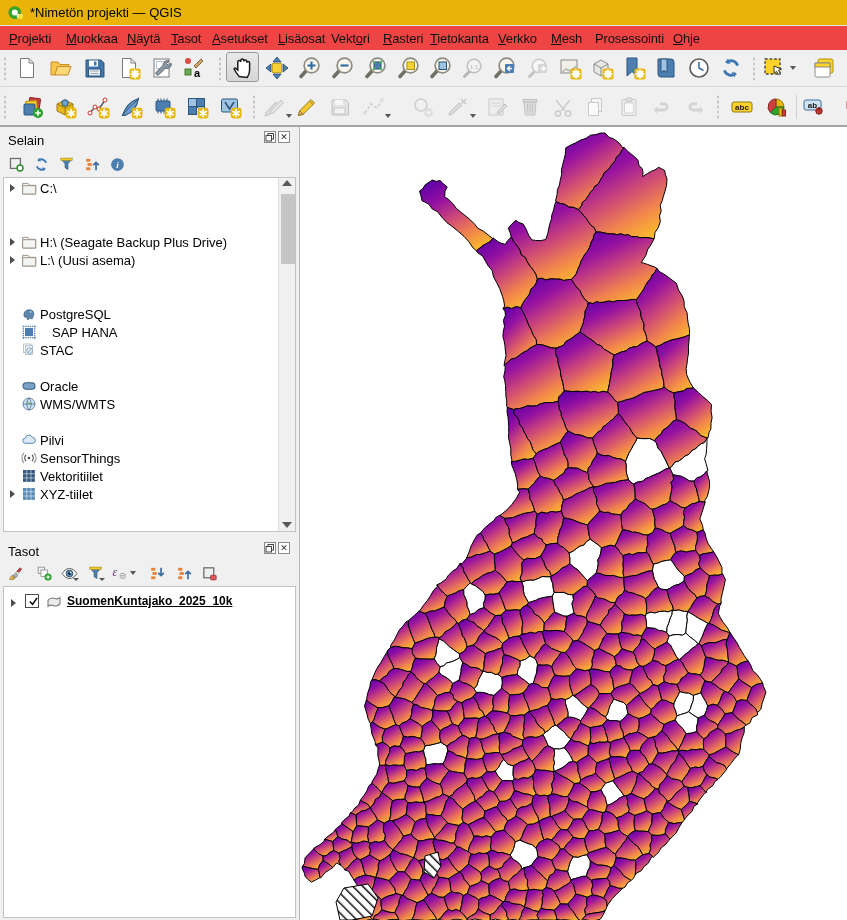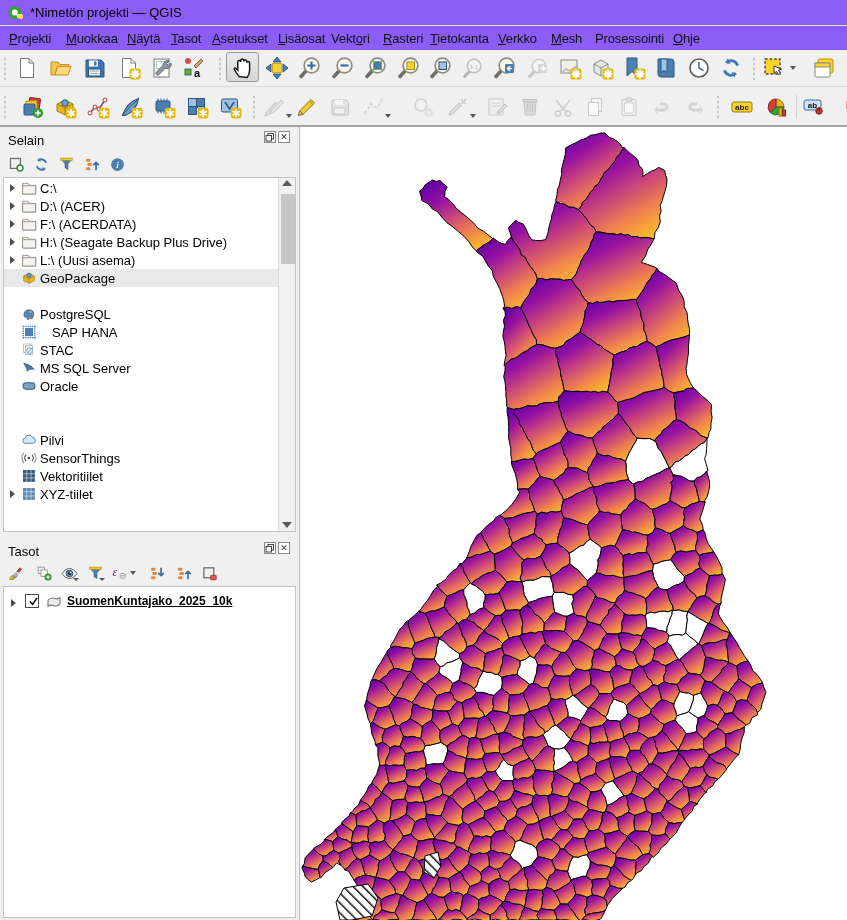--- a/index.html
+++ b/index.html
@@ -1,18 +1,18 @@
 <!DOCTYPE html>
 <html><head><meta charset="utf-8"><style>
 *{margin:0;padding:0;box-sizing:border-box}
 html,body{width:847px;height:920px;overflow:hidden;font-family:"Liberation Sans",sans-serif;background:#f0f0f0}
 .abs{position:absolute}
-#titlebar{position:absolute;left:0;top:0;width:847px;height:25px;background:#8b5cf6}
+#titlebar{position:absolute;left:0;top:0;width:847px;height:25px;background:#eab308}
 #titlebar .t{position:absolute;left:30px;top:5px;font-size:13px;color:#000}
-#menubar{position:absolute;left:0;top:25px;width:847px;height:25px;background:#8b5cf6;border-top:1px solid #e3e3e3}
+#menubar{position:absolute;left:0;top:25px;width:847px;height:25px;background:#ef4444;border-top:1px solid #e3e3e3}
 #menubar span{position:absolute;top:5px;font-size:13px;color:#111;letter-spacing:-0.15px}
 #menubar u{text-decoration:underline}
 #tb1{position:absolute;left:0;top:50px;width:847px;height:37px;background:#f0f0f0;border-bottom:1px solid #d9d9d9}
 #tb2{position:absolute;left:0;top:88px;width:847px;height:39px;background:#f0f0f0;border-bottom:2px solid #a5a5a5}
 .ic{position:absolute;width:24px;height:24px}
 .ic16{position:absolute;width:17px;height:17px}
 .grip{position:absolute;width:4px;height:26px;background-image:radial-gradient(circle,#b5b5b5 1px,transparent 1.2px);background-size:4px 5px;background-position:center}
 .vsep{position:absolute;width:1px;height:24px;background:#cfcfcf}
 .dd{position:absolute;width:0;height:0;border-left:3.5px solid transparent;border-right:3.5px solid transparent;border-top:4px solid #555}
 #dock{position:absolute;left:0;top:127px;width:300px;height:793px;background:#f0f0f0}
@@ -464,61 +464,35 @@
     </svg>
  <div class="treebox" style="left:3px;top:50px;width:293px;height:355px">
    <div class="row" style="top:1px">
         <div class="arr" style="top:5px"></div>
         <svg style="position:absolute;left:17px;top:1px" width="16" height="16" viewBox="0 0 24 24">
           <path d="M2.5 5h8l2 3h9.5v13H2.5z" fill="#fbfbfa" stroke="#9c9488" stroke-width="1.5"></path>
           <path d="M2.5 8.5h19.5v12.5H2.5z" fill="#f4f4f2" stroke="#9c9488" stroke-width="1.5"></path>
         </svg>
         <span class="lbl" style="left:36px">C:\</span>
       </div>
-      <div class="row" style="top:19px">
+      <div class="row" style="top:55px">
         <div class="arr" style="top:5px"></div>
         <svg style="position:absolute;left:17px;top:1px" width="16" height="16" viewBox="0 0 24 24">
           <path d="M2.5 5h8l2 3h9.5v13H2.5z" fill="#fbfbfa" stroke="#9c9488" stroke-width="1.5"></path>
           <path d="M2.5 8.5h19.5v12.5H2.5z" fill="#f4f4f2" stroke="#9c9488" stroke-width="1.5"></path>
         </svg>
-        <span class="lbl" style="left:36px">D:\ (ACER)</span>
-      </div>
-      <div class="row" style="top:37px">
+        <span class="lbl" style="left:36px">H:\ (Seagate Backup Plus Drive)</span>
+      </div>
+      <div class="row" style="top:73px">
         <div class="arr" style="top:5px"></div>
         <svg style="position:absolute;left:17px;top:1px" width="16" height="16" viewBox="0 0 24 24">
           <path d="M2.5 5h8l2 3h9.5v13H2.5z" fill="#fbfbfa" stroke="#9c9488" stroke-width="1.5"></path>
           <path d="M2.5 8.5h19.5v12.5H2.5z" fill="#f4f4f2" stroke="#9c9488" stroke-width="1.5"></path>
         </svg>
-        <span class="lbl" style="left:36px">F:\ (ACERDATA)</span>
-      </div>
-      <div class="row" style="top:55px">
-        <div class="arr" style="top:5px"></div>
-        <svg style="position:absolute;left:17px;top:1px" width="16" height="16" viewBox="0 0 24 24">
-          <path d="M2.5 5h8l2 3h9.5v13H2.5z" fill="#fbfbfa" stroke="#9c9488" stroke-width="1.5"></path>
-          <path d="M2.5 8.5h19.5v12.5H2.5z" fill="#f4f4f2" stroke="#9c9488" stroke-width="1.5"></path>
-        </svg>
-        <span class="lbl" style="left:36px">H:\ (Seagate Backup Plus Drive)</span>
-      </div>
-      <div class="row" style="top:73px">
-        <div class="arr" style="top:5px"></div>
-        <svg style="position:absolute;left:17px;top:1px" width="16" height="16" viewBox="0 0 24 24">
-          <path d="M2.5 5h8l2 3h9.5v13H2.5z" fill="#fbfbfa" stroke="#9c9488" stroke-width="1.5"></path>
-          <path d="M2.5 8.5h19.5v12.5H2.5z" fill="#f4f4f2" stroke="#9c9488" stroke-width="1.5"></path>
-        </svg>
         <span class="lbl" style="left:36px">L:\ (Uusi asema)</span>
-      </div>
-      <div class="row" style="top:91px">
-        <div style="position:absolute;left:0;top:0;width:274px;height:18px;background:#e9e9e9"></div>
-        <svg style="position:absolute;left:17px;top:1px" width="16" height="16" viewBox="0 0 24 24">
-          <path d="M4 9l8-4 8 4v7l-8 4-8-4z" fill="#e5b91e" stroke="#9a7b12"></path>
-          <path d="M4 9l8 4 8-4" fill="none" stroke="#9a7b12"></path>
-          <path d="M12 13v7" stroke="#9a7b12"></path>
-          <circle cx="12" cy="8" r="3.2" fill="#68a3d8" stroke="#2d567e"></circle>
-        </svg>
-        <span class="lbl" style="left:36px">GeoPackage</span>
       </div>
       <div class="row" style="top:127px">
         <svg style="position:absolute;left:17px;top:1px" width="16" height="16" viewBox="0 0 24 24">
           <path d="M5 16c-1.5-4 0-9 5-10 4-1 8 0 9 4 .8 3.5-1 6-2 9h-3l.3-3-2 .4L12 20H9l.5-3.5C7 17 5.7 17 5 16z" fill="#5f87ad" stroke="#35597c"></path>
           <circle cx="14.5" cy="9" r="1" fill="#fff"></circle>
         </svg>
         <span class="lbl" style="left:36px">PostgreSQL</span>
       </div>
       <div class="row" style="top:145px">
         <svg style="position:absolute;left:17px;top:1px" width="16" height="16" viewBox="0 0 24 24">
@@ -554,32 +528,33 @@
       </div>
       <div class="row" style="top:163px">
         <svg style="position:absolute;left:17px;top:1px" width="16" height="16" viewBox="0 0 24 24">
           <rect x="4" y="3" width="11" height="13" fill="#fff" stroke="#9aa7b0"></rect>
           <rect x="6.5" y="5.5" width="11" height="13" fill="#f2f5f7" stroke="#9aa7b0"></rect>
           <circle cx="13" cy="13" r="4.5" fill="#dde7ee" stroke="#6a93b5"></circle>
           <path d="M10 16l6-6" stroke="#6a93b5"></path>
         </svg>
         <span class="lbl" style="left:36px">STAC</span>
       </div>
-      <div class="row" style="top:181px">
-        <svg style="position:absolute;left:17px;top:1px" width="16" height="16" viewBox="0 0 24 24">
-          <path d="M4 5c6 1 12 4 16 9-5-1-8 0-11 3 0-3-1-6-5-12z" fill="#4c7fb0" stroke="#2d567e"></path>
-          <path d="M7 7c4 1.5 8 4 10 7" fill="none" stroke="#2d567e"></path>
-        </svg>
-        <span class="lbl" style="left:36px">MS SQL Server</span>
-      </div>
       <div class="row" style="top:199px">
         <svg style="position:absolute;left:17px;top:1px" width="16" height="16" viewBox="0 0 24 24">
           <rect x="3" y="7" width="18" height="10" rx="5" fill="#7ba2c6" stroke="#35597c" stroke-width="1.6"></rect>
         </svg>
         <span class="lbl" style="left:36px">Oracle</span>
+      </div>
+      <div class="row" style="top:217px">
+        <svg style="position:absolute;left:17px;top:1px" width="16" height="16" viewBox="0 0 24 24">
+          <circle cx="12" cy="12" r="9" fill="#cfe3f4" stroke="#35597c"></circle>
+          <path d="M3 12h18M12 3a14 14 0 0 1 0 18M12 3a14 14 0 0 0 0 18" fill="none" stroke="#35597c"></path>
+          <path d="M6 8c2 2 4 1 5 3s4 2 5 0" fill="#6aa84f" stroke="none"></path>
+        </svg>
+        <span class="lbl" style="left:36px">WMS/WMTS</span>
       </div>
       <div class="row" style="top:253px">
         <svg style="position:absolute;left:17px;top:1px" width="16" height="16" viewBox="0 0 24 24">
           <path d="M7 17a4 4 0 0 1-.5-8A5.5 5.5 0 0 1 17 8a4.5 4.5 0 0 1 1 8.9z" fill="#dce9f5" stroke="#5b8ab5" stroke-width="1.5"></path>
         </svg>
         <span class="lbl" style="left:36px">Pilvi</span>
       </div>
       <div class="row" style="top:271px">
         <svg style="position:absolute;left:17px;top:1px" width="16" height="16" viewBox="0 0 24 24">
           <circle cx="12" cy="12" r="2" fill="#4a4a4a"></circle>

